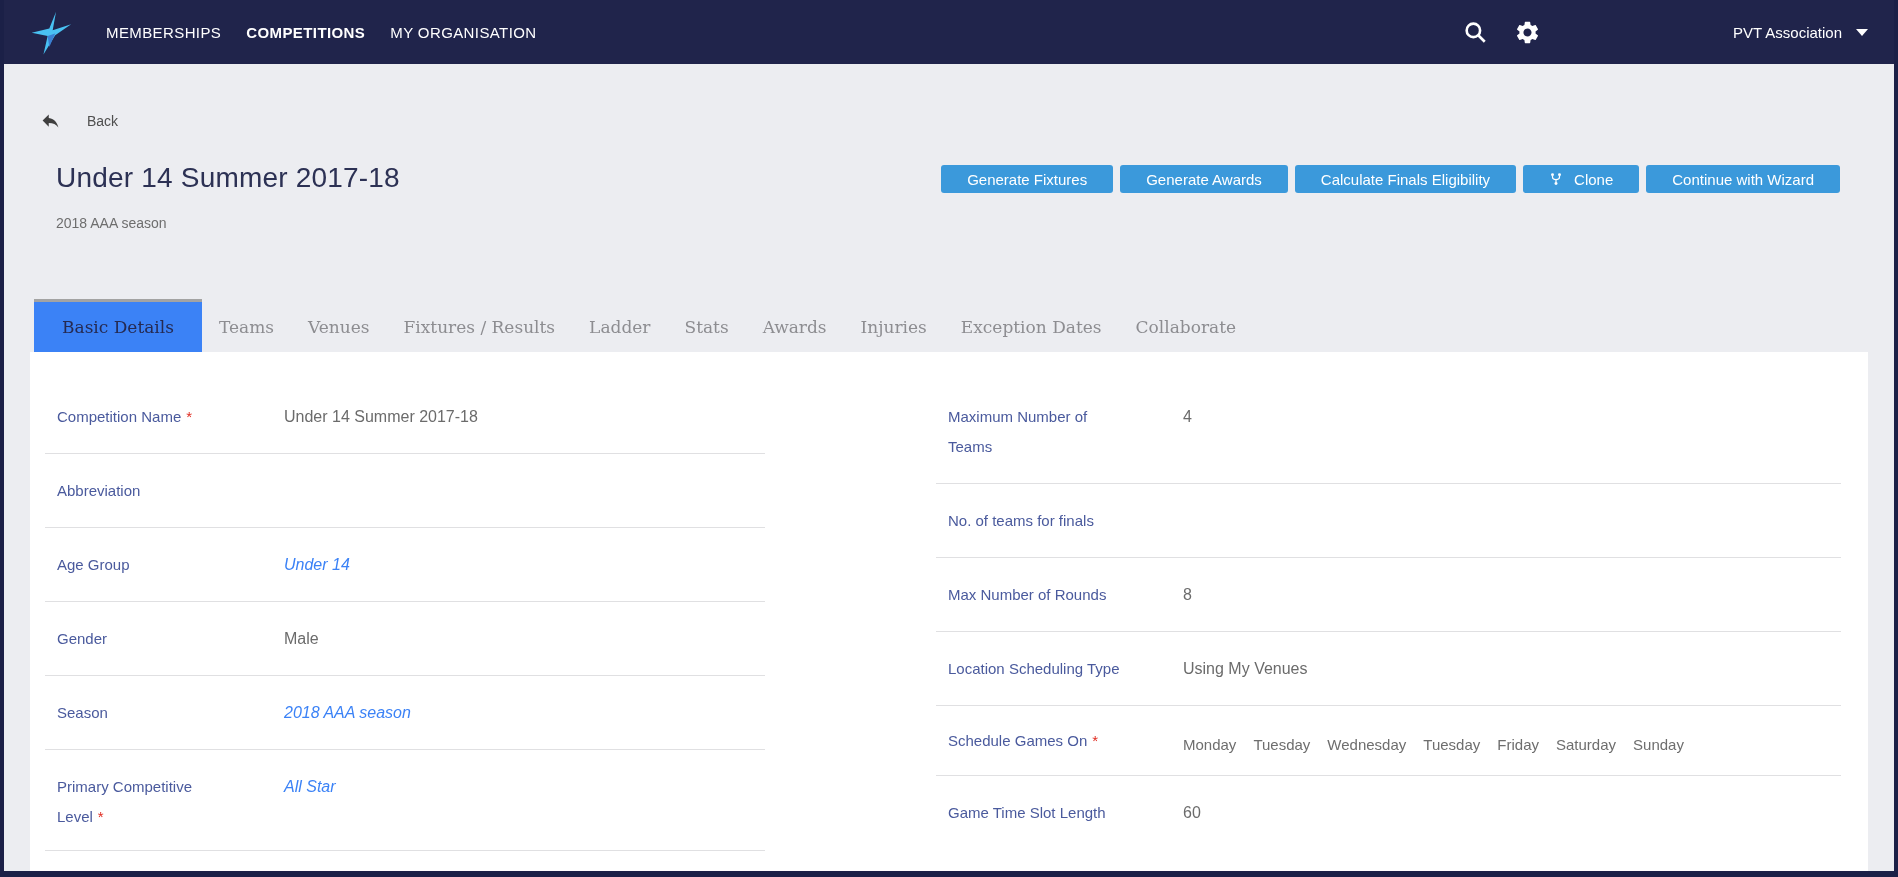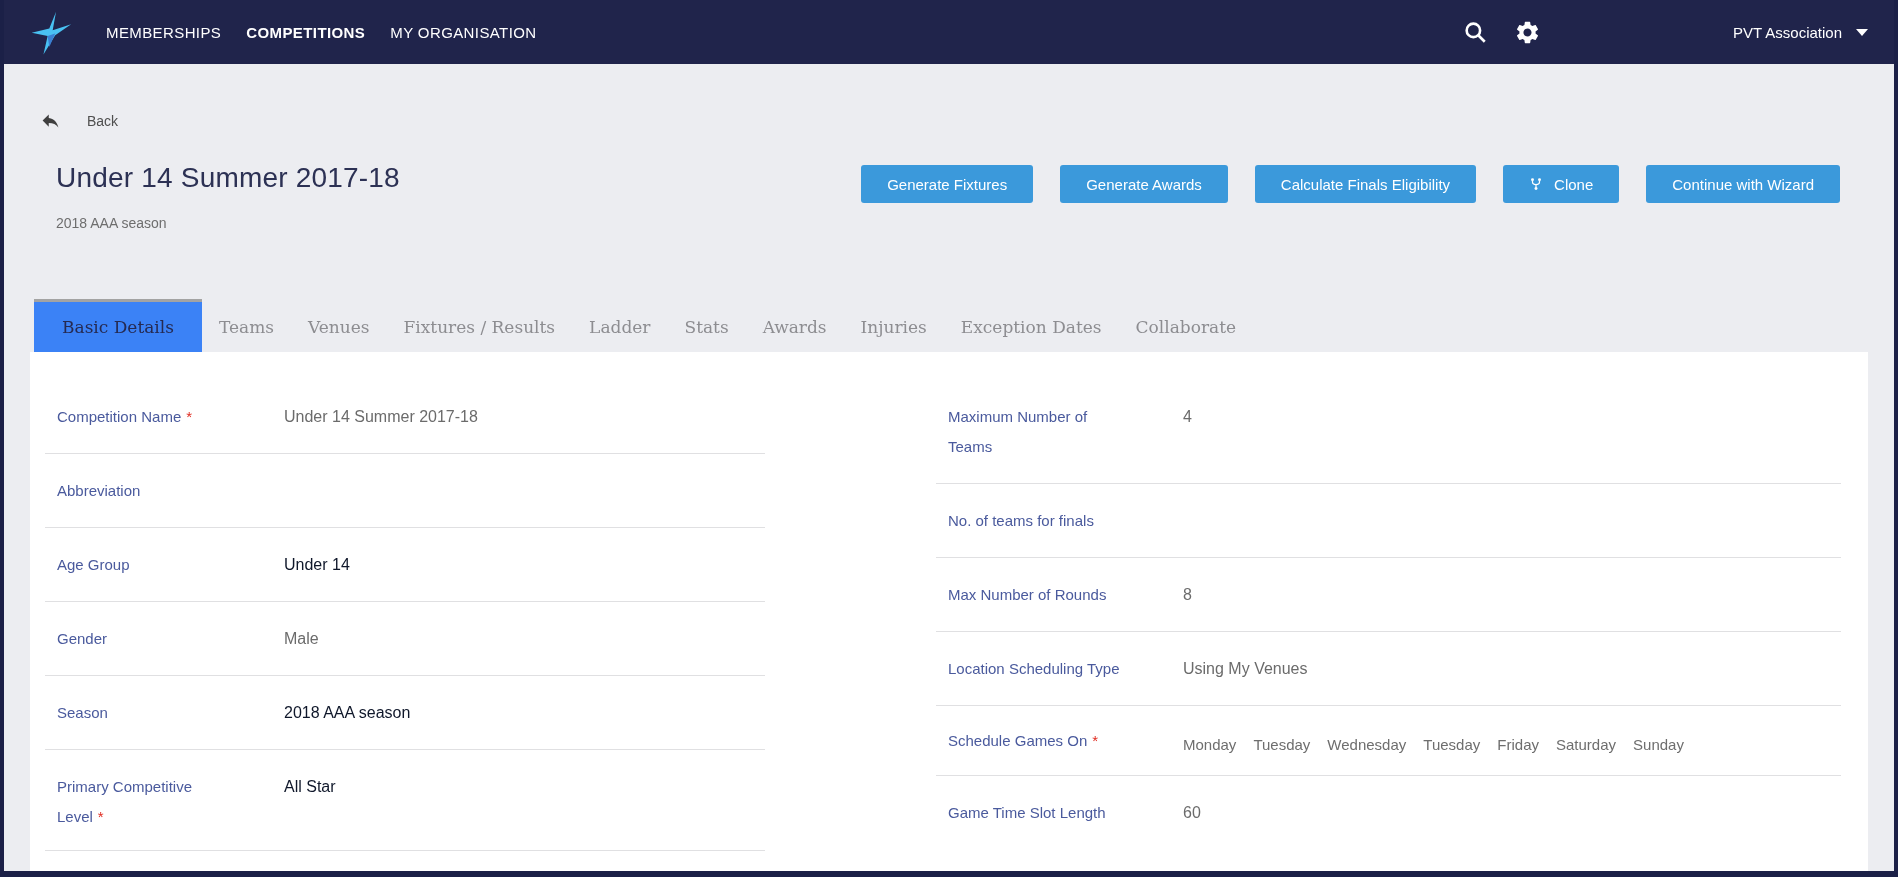--- a/index.html
+++ b/index.html
@@ -19,43 +19,43 @@
   .nav-icons span{cursor:pointer;display:flex;}
   .nav-org{margin-left:192px;margin-right:26px;display:flex;align-items:center;color:#fff;font-size:15px;cursor:pointer;}
   .caret{width:0;height:0;border-left:6px solid transparent;border-right:6px solid transparent;border-top:7px solid #fff;margin-left:14px;}
   
   .back-row{margin:46px 0 0 36px;display:flex;align-items:center;cursor:pointer;width:110px;}
   .back-row .back-label{font-size:14px;color:#4f4f4f;margin-left:26px;}
   .header-row{display:flex;align-items:flex-start;margin:30px 54px 0 52px;}
   h1.page-title{margin:0;font-size:28px;font-weight:400;color:#2c3154;line-height:34px;letter-spacing:.2px;}
   .subtitle{margin-top:20px;font-size:14px;color:#6e6e6e;}
   .actions{margin-left:auto;display:flex;gap:7px;margin-top:4px;}
-  .btn{height:38px;background:#3b99db;color:#fff;border:none;border-radius:3px;font-size:15px;
-       font-family:"Liberation Sans",sans-serif;padding:0 26px;cursor:pointer;display:flex;align-items:center;gap:11px;white-space:nowrap;margin-left:20px;}
+  .btn{height:28px;background:#3b99db;color:#fff;border:none;border-radius:3px;font-size:15px;
+       font-family:"Liberation Sans",sans-serif;padding:0 26px;cursor:pointer;display:flex;align-items:center;gap:11px;white-space:nowrap;}
   .btn svg{flex-shrink:0;}
   
   .tabs{display:flex;margin:68px 0 0 30px;height:53px;flex-shrink:0;align-items:stretch;}
   .tab{display:flex;align-items:center;padding:0 17px;font-family:"DejaVu Serif",serif;
        font-size:17px;color:#8d8d91;cursor:pointer;border-top:3px solid transparent;box-sizing:border-box;}
   .tab.active{background:#3b82f6;border-top:3px solid #a3a3a3;color:#252a52;padding:0 28px;}
   
   .panel{background:#fff;margin:0 26px;flex:1;display:flex;overflow:hidden;}
   .col{box-sizing:border-box;}
   .col-left{width:720px;margin-left:15px;}
   .col-right{width:905px;margin-left:171px;}
   .form-row{display:flex;align-items:flex-start;border-bottom:1px solid #e0e0e2;padding:22px 0 21px;}
   .form-row.first{padding-top:50px;}
   .form-row.tall{padding-bottom:18px;}
   .form-row.no-border{border-bottom:none;}
   .form-row.schedule{padding:20px 0 8px;}
   .f-label{width:172px;padding-left:12px;flex-shrink:0;font-size:15px;color:#4a5a9d;line-height:30px;}
   .col-right .f-label{width:180px;}
   .req{color:#e02b20;margin-left:5px;}
   .f-value{margin-left:55px;font-size:16px;color:#6b6b6b;line-height:30px;}
-  .f-value .link{color:#0f172a;cursor:pointer;}
+  .f-value .link{color:#3b82f6;cursor:pointer;font-style:italic;}
   .f-value.days{display:flex;flex-wrap:wrap;column-gap:17px;max-width:560px;line-height:45px;font-size:15px;color:#6e6e6e;margin-top:-4px;}
 </style>
 </head>
 <body>
 
 <div class="frame">
 
   <header class="topnav">
     <div class="logo">
       <svg viewBox="0 0 100 110" width="42" height="50">

